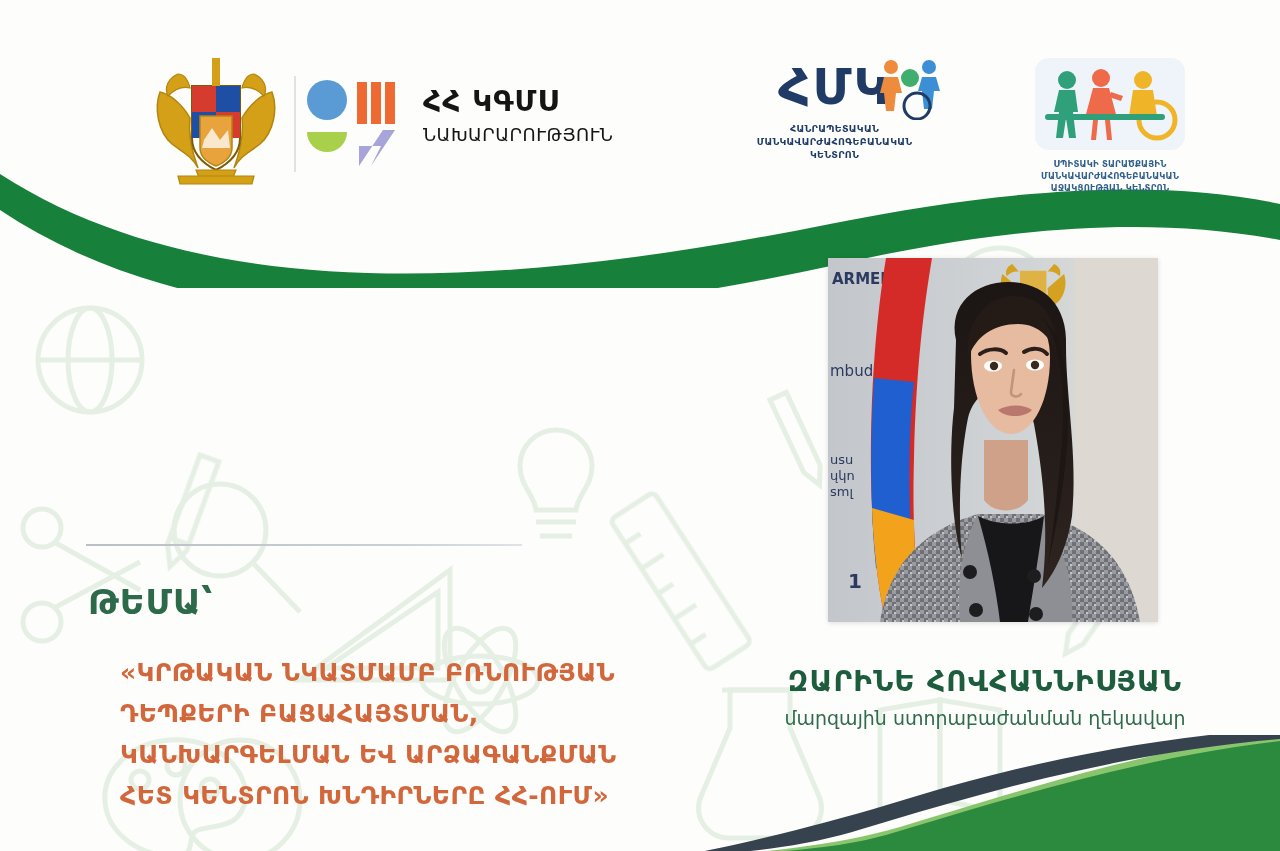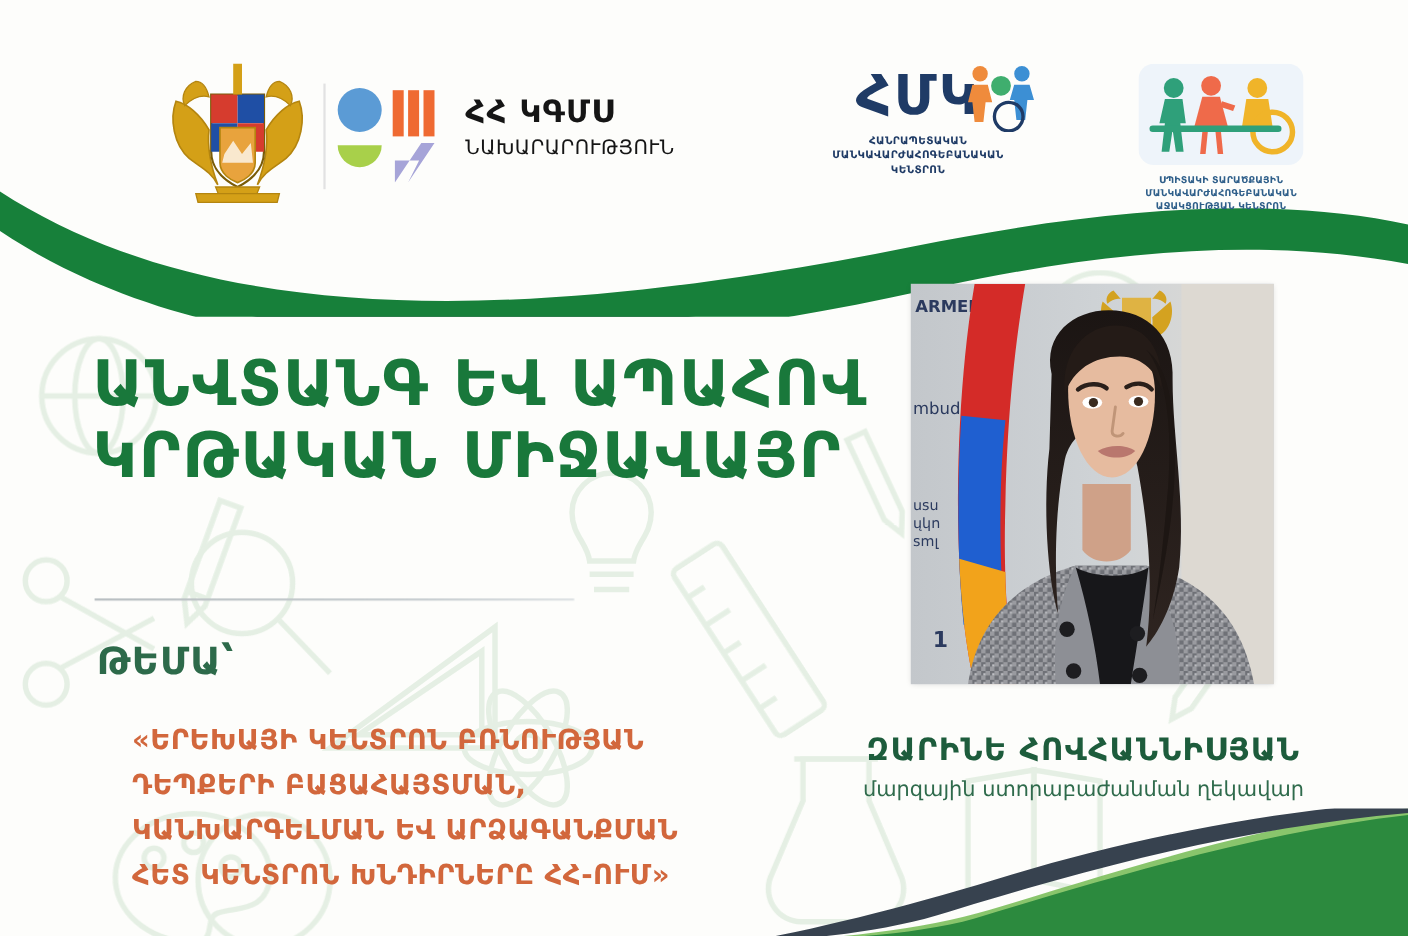--- a/index.html
+++ b/index.html
@@ -257,31 +257,27 @@
         <rect x="10" y="56" width="120" height="6" rx="3" fill="#2fa07a"></rect>
       </svg>
       <div class="sub">
         <div>ՍՊԻՏԱԿԻ ՏԱՐԱԾՔԱՅԻՆ</div>
         <div>ՄԱՆԿԱՎԱՐԺԱՀՈԳԵԲԱՆԱԿԱՆ</div>
         <div>ԱՋԱԿՑՈՒԹՅԱՆ ԿԵՆՏՐՈՆ</div>
       </div>
     </div>
   </div>
 
-  <div class="headline">
-    <div class="l1">ԱՆՎՏԱՆԳ ԵՎ ԱՊԱՀՈՎ</div>
-    <div class="l2">ԿՐԹԱԿԱՆ ՄԻՋԱՎԱՅՐ</div>
-  </div>
 
 
   <div class="divider"></div>
 
   <div class="theme-label">ԹԵՄԱ՝</div>
   <div class="theme-body">
-    <div class="tl">«ԵՐԵԽԱՅԻ ԿԵՆՏՐՈՆ ԲՌՆՈՒԹՅԱՆ</div>
+    <div class="tl">«ԿՐԹԱԿԱՆ ՆԿԱՏՄԱՄԲ ԲՌՆՈՒԹՅԱՆ</div>
     <div class="tl">ԴԵՊՔԵՐԻ ԲԱՑԱՀԱՅՏՄԱՆ,</div>
     <div class="tl">ԿԱՆԽԱՐԳԵԼՄԱՆ ԵՎ ԱՐՁԱԳԱՆՔՄԱՆ</div>
     <div class="tl">ՀԵՏ ԿԵՆՏՐՈՆ ԽՆԴԻՐՆԵՐԸ ՀՀ-ՈՒՄ»</div>
   </div>
 
   <div class="portrait">
     <svg width="330" height="364" viewBox="0 0 330 364">
       <defs>
         <linearGradient id="wall" x1="0" y1="0" x2="1" y2="0">
           <stop offset="0%" stop-color="#c3c7cb"></stop>

